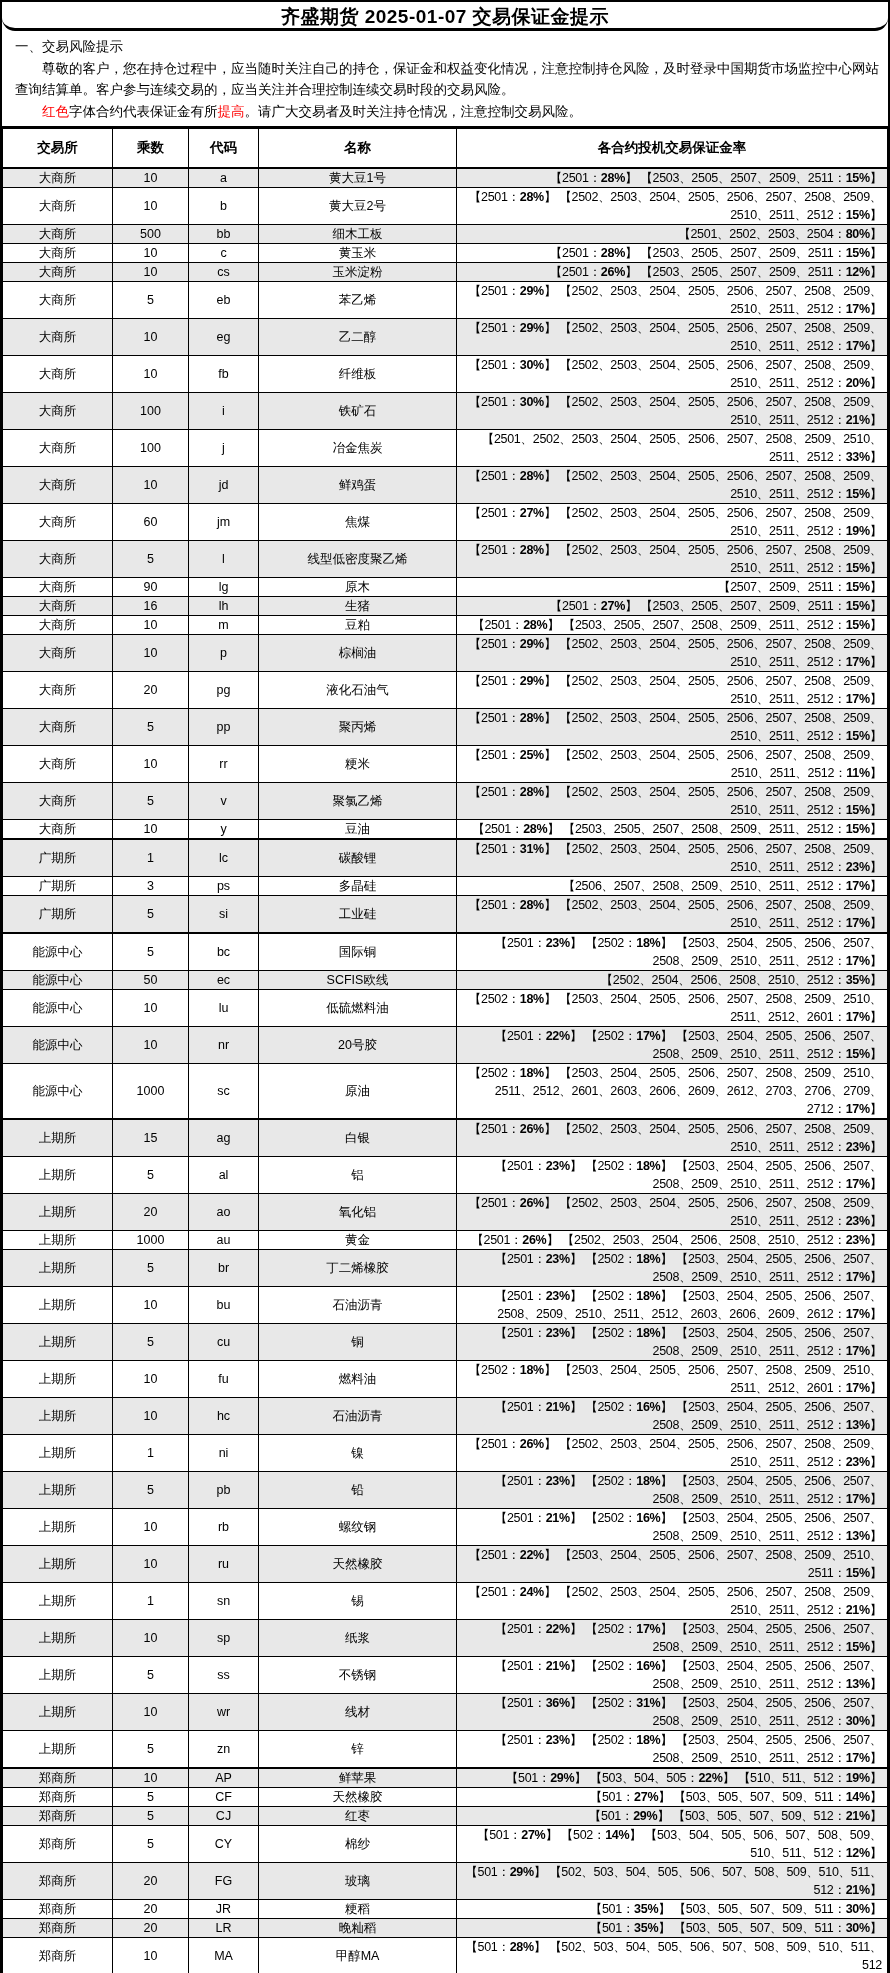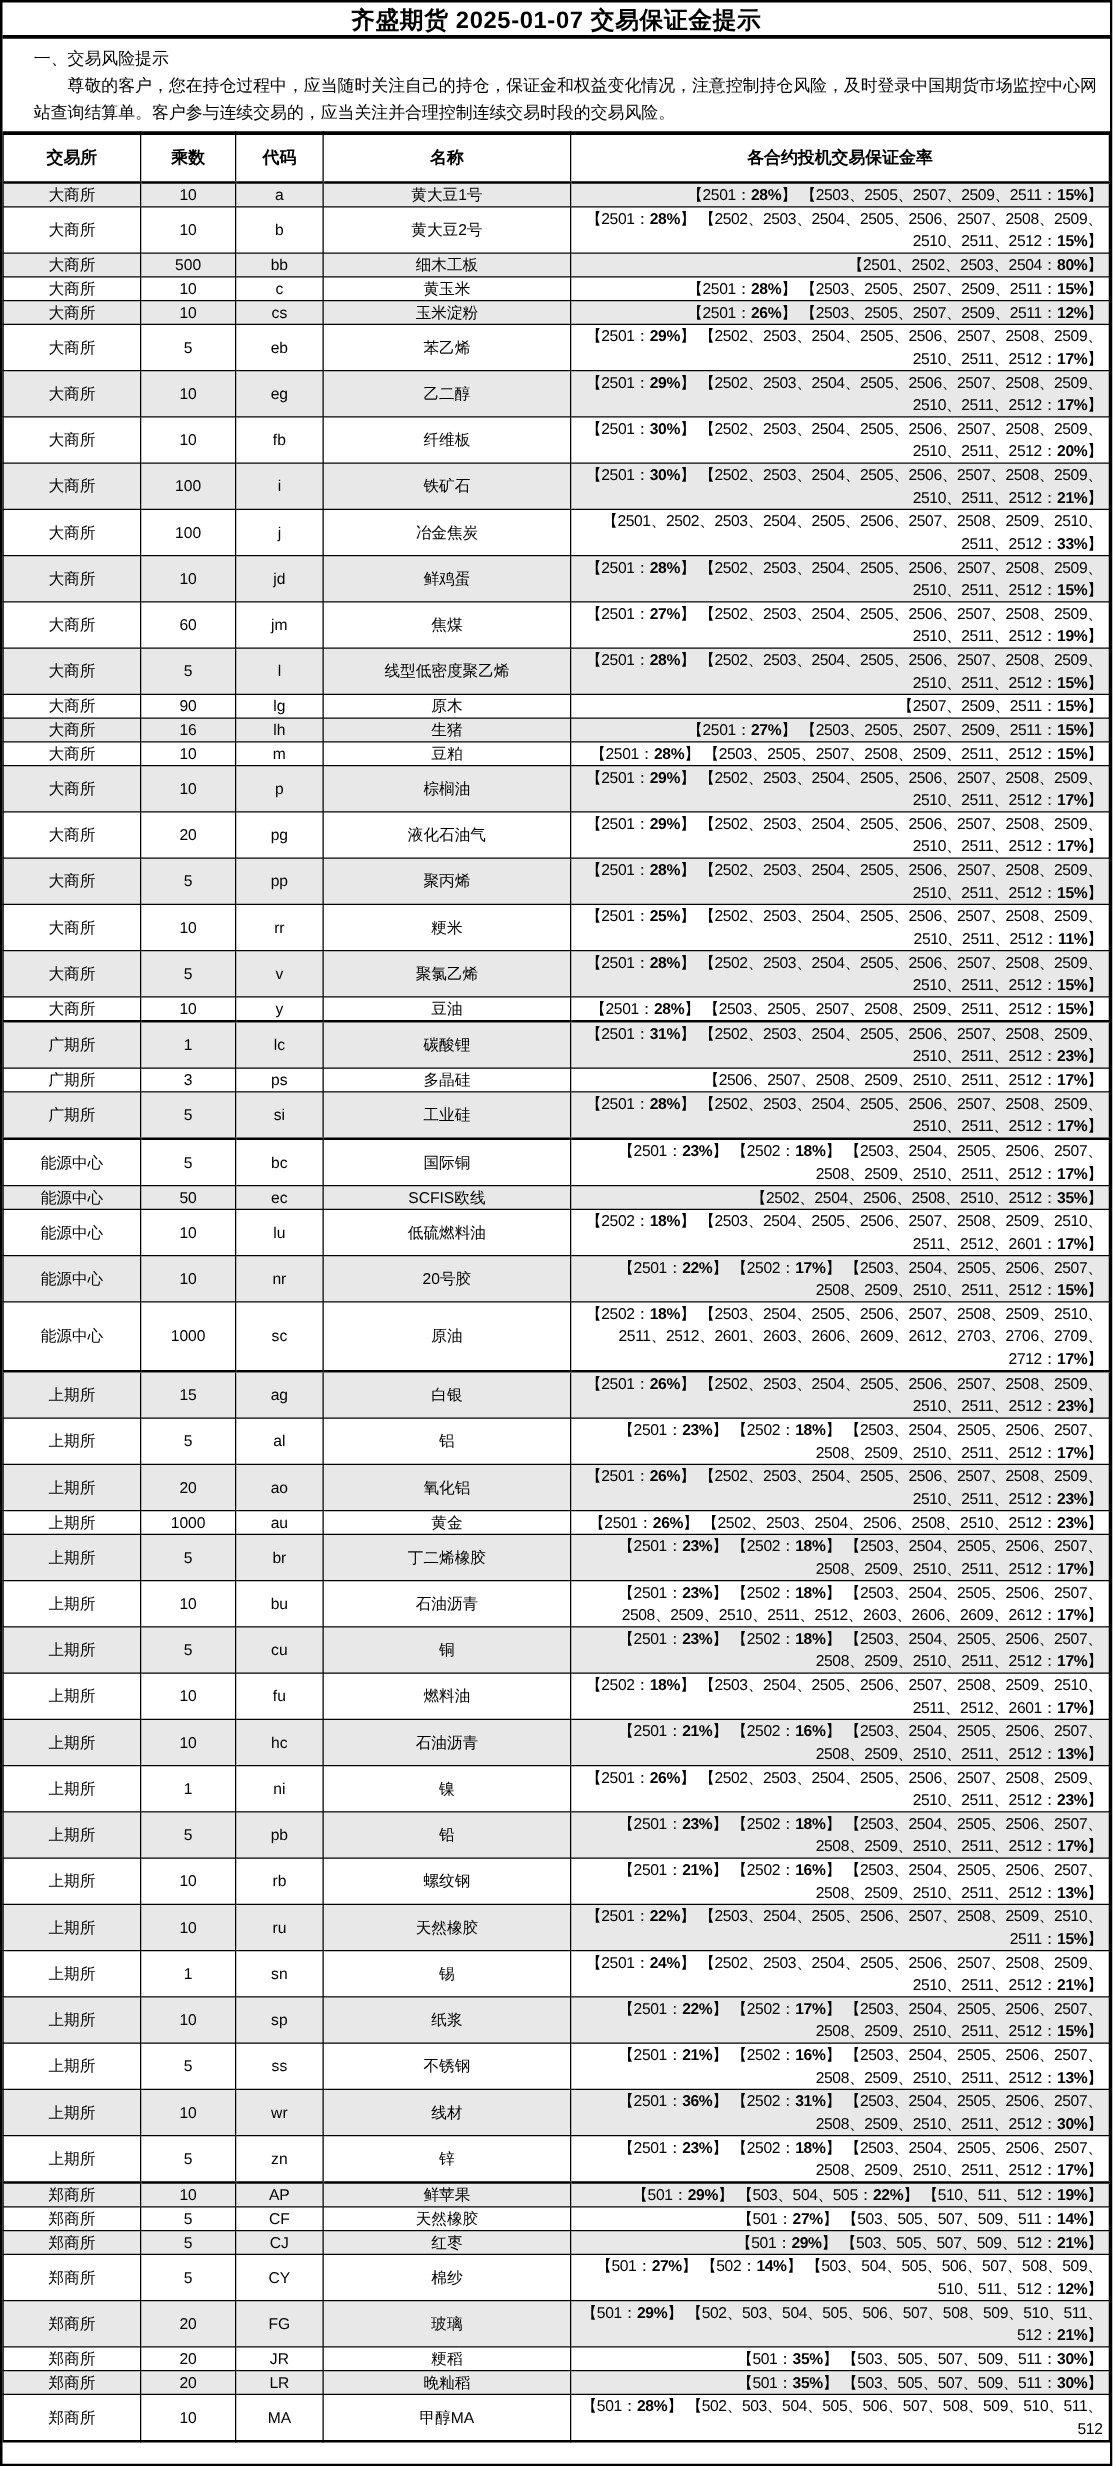--- a/index.html
+++ b/index.html
@@ -1,23 +1,23 @@
 <!DOCTYPE html>
 <html><head>
 <meta charset="utf-8">
 <style>
   * { margin:0; padding:0; box-sizing:border-box; }
   html,body { background:#fff; }
   body { font-family:"Liberation Sans","DejaVu Sans",sans-serif; color:#000; }
   .page { width:890px; min-height:1973px; border:2px solid #000; background:#fff; }
 
   .title { height:29px; line-height:29px; text-align:center; font-size:19px; font-weight:bold;
-           border-bottom:3px solid #000; letter-spacing:0.5px; }
-
-  .intro { padding:5px 7px 4px 25px; font-size:13.5px; line-height:21.5px; }
+           border-bottom:3px solid #000; letter-spacing:0.5px;border-radius:13px; }
+
+  .intro { padding:5px 7px 4px 13px; font-size:13.5px; line-height:21.5px; }
   .intro .heading { text-indent:0; }
   .intro p { text-indent:2em; }
   .red { color:#ff0000; }
 
   table.margin-table { width:100%; border-collapse:collapse; table-layout:fixed;
                        border-top:3px solid #000; border-bottom:2px solid #000; font-size:12.5px; }
   col.c0 { width:110px; } col.c1 { width:76px; } col.c2 { width:70px; }
   col.c3 { width:198px; } col.c4 { width:auto; }
   .margin-table th { border:1px solid #000; border-bottom:2px solid #000; height:40px;
                      font-size:13.5px; font-weight:bold; text-align:center; background:#fff; }
@@ -32,20 +32,21 @@
 </head>
 <body>
 
 <div class="page">
 
   <div class="title">齐盛期货 2025-01-07 交易保证金提示</div>
 
   <div class="intro">
     <div class="heading">一、交易风险提示</div>
     <p>尊敬的客户，您在持仓过程中，应当随时关注自己的持仓，保证金和权益变化情况，注意控制持仓风险，及时登录中国期货市场监控中心网站查询结算单。客户参与连续交易的，应当关注并合理控制连续交易时段的交易风险。</p>
+    <p><span class="red">红色</span><span>字体合约代表保证金有所</span><span class="red">提高</span><span>。请广大交易者及时关注持仓情况，注意控制交易风险。</span></p>
   </div>
 
   <table class="margin-table">
     <colgroup>
       <col class="c0">
         <col class="c1">
         <col class="c2">
         <col class="c3">
         <col class="c4">
     </colgroup>

